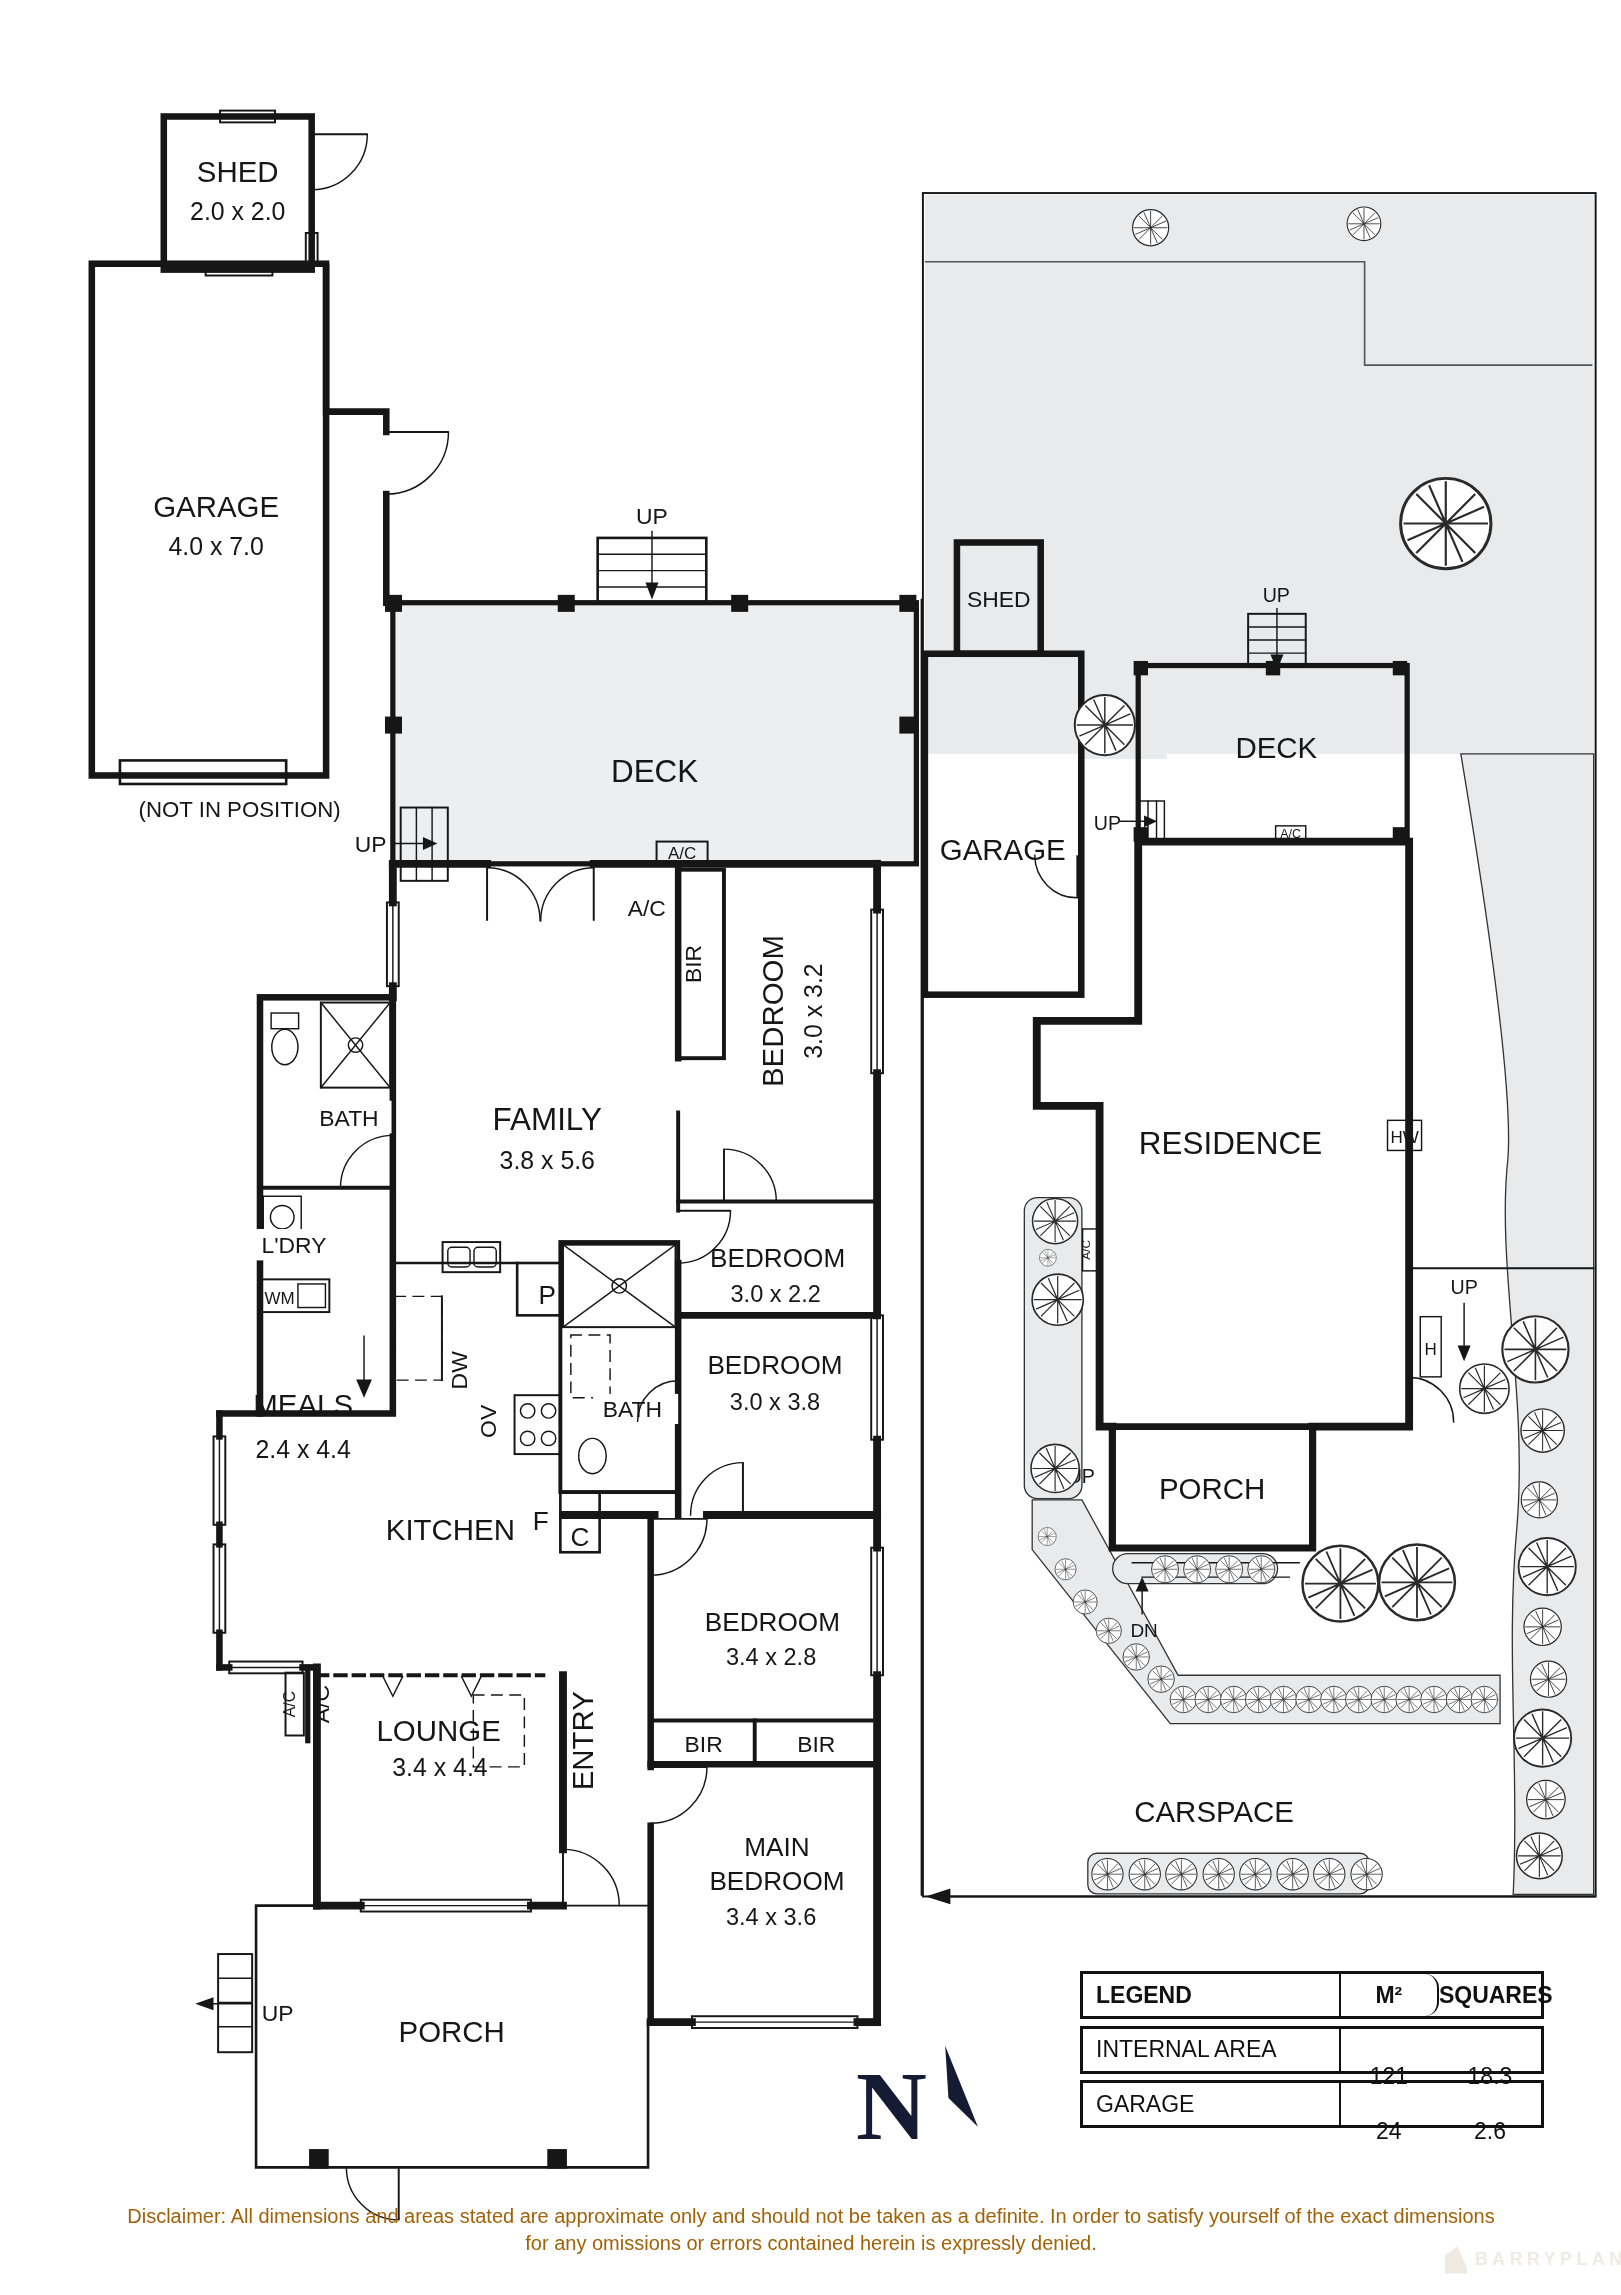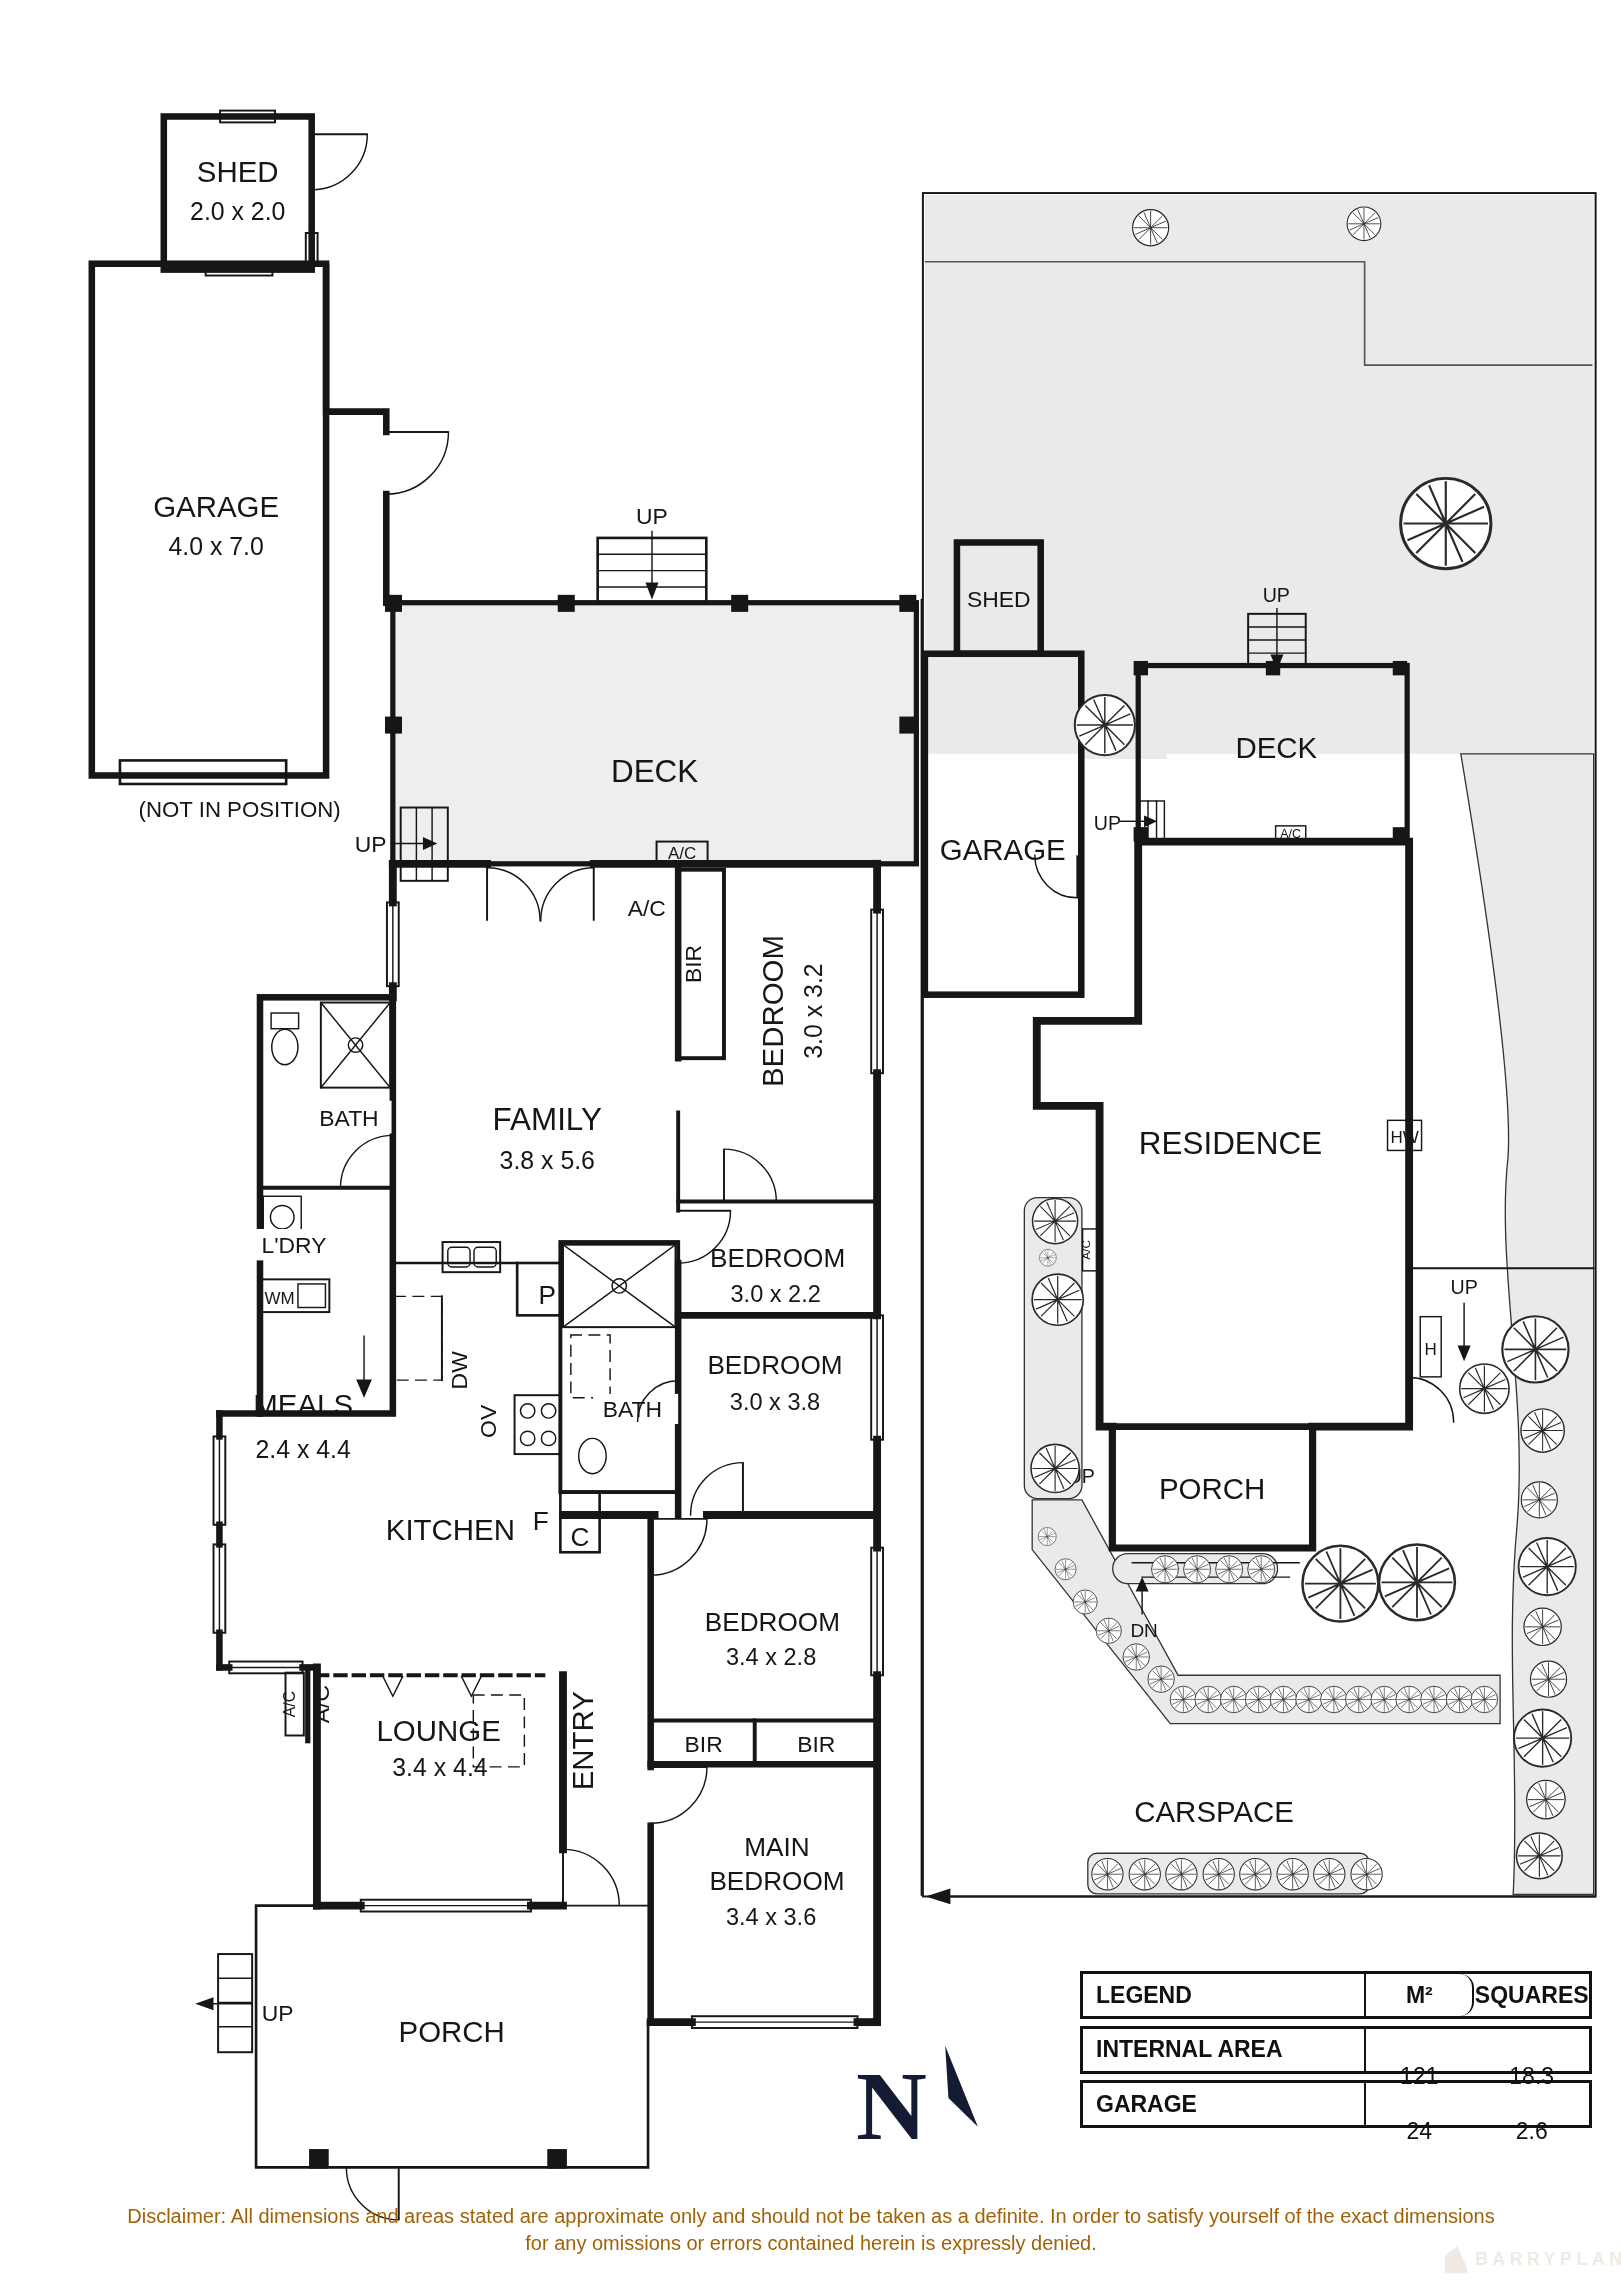--- a/index.html
+++ b/index.html
@@ -12,24 +12,24 @@
   .m{font-size:35px;}          
   .sm{font-size:26px;}         
   .ltr{font-size:40px;}        
   .wall{stroke:#161616;fill:none;stroke-linecap:square;}
   .w12{stroke-width:12;} .w10{stroke-width:10;} .w8{stroke-width:8;}
   .w6{stroke-width:6;} .w4{stroke-width:4;} .w3{stroke-width:3;} .w2{stroke-width:2.2;}
   .thin{stroke:#161616;stroke-width:3;fill:none;}
   .dash{stroke-dasharray:16 12;}
   .fgray{fill:#e9eaec;} .fdeck{fill:#eceef0;}
   .post{fill:#161616;stroke:none;}
-  .legend{position:absolute;left:1080px;top:1971px;width:512px;}
+  .legend{position:absolute;left:1080px;top:1971px;width:464px;}
   .lrow{display:flex;border:3.3px solid #111;margin-bottom:6.5px;height:42px;background:#fff;}
   .lc{display:flex;align-items:center;font-size:23px;color:#111;}
-  .lc1{flex:0 0 53%;border-right:2.6px solid #111;padding-left:13px;font-weight:bold;}
+  .lc1{flex:0 0 53%;border-right:2.6px solid #111;padding-left:13px;font-weight:normal;}
   .lc2{flex:0 0 21%;border-right:2.6px solid #111;justify-content:center;border-radius:14px;}
   .lc3{flex:1;justify-content:center;}
   .lhead .lc{font-weight:bold;}
   .num{font-weight:normal;margin-top:48px;}
   .disclaimer{position:absolute;left:0;top:2203px;width:1622px;text-align:center;color:#a16207;font-size:20px;line-height:27px;}
   .wmark{position:absolute;left:1445px;top:2246px;display:flex;align-items:center;gap:7.9px;color:#f0ebe2;}
   .wm-logo{width:22px;height:27.5px;background:#f0ebe2;clip-path:polygon(0 100%,0 35%,55% 0,100% 78%,100% 100%);}
   .wm-text{font-size:17.7px;font-weight:bold;letter-spacing:4.6px;}
 </style>
 </head>

